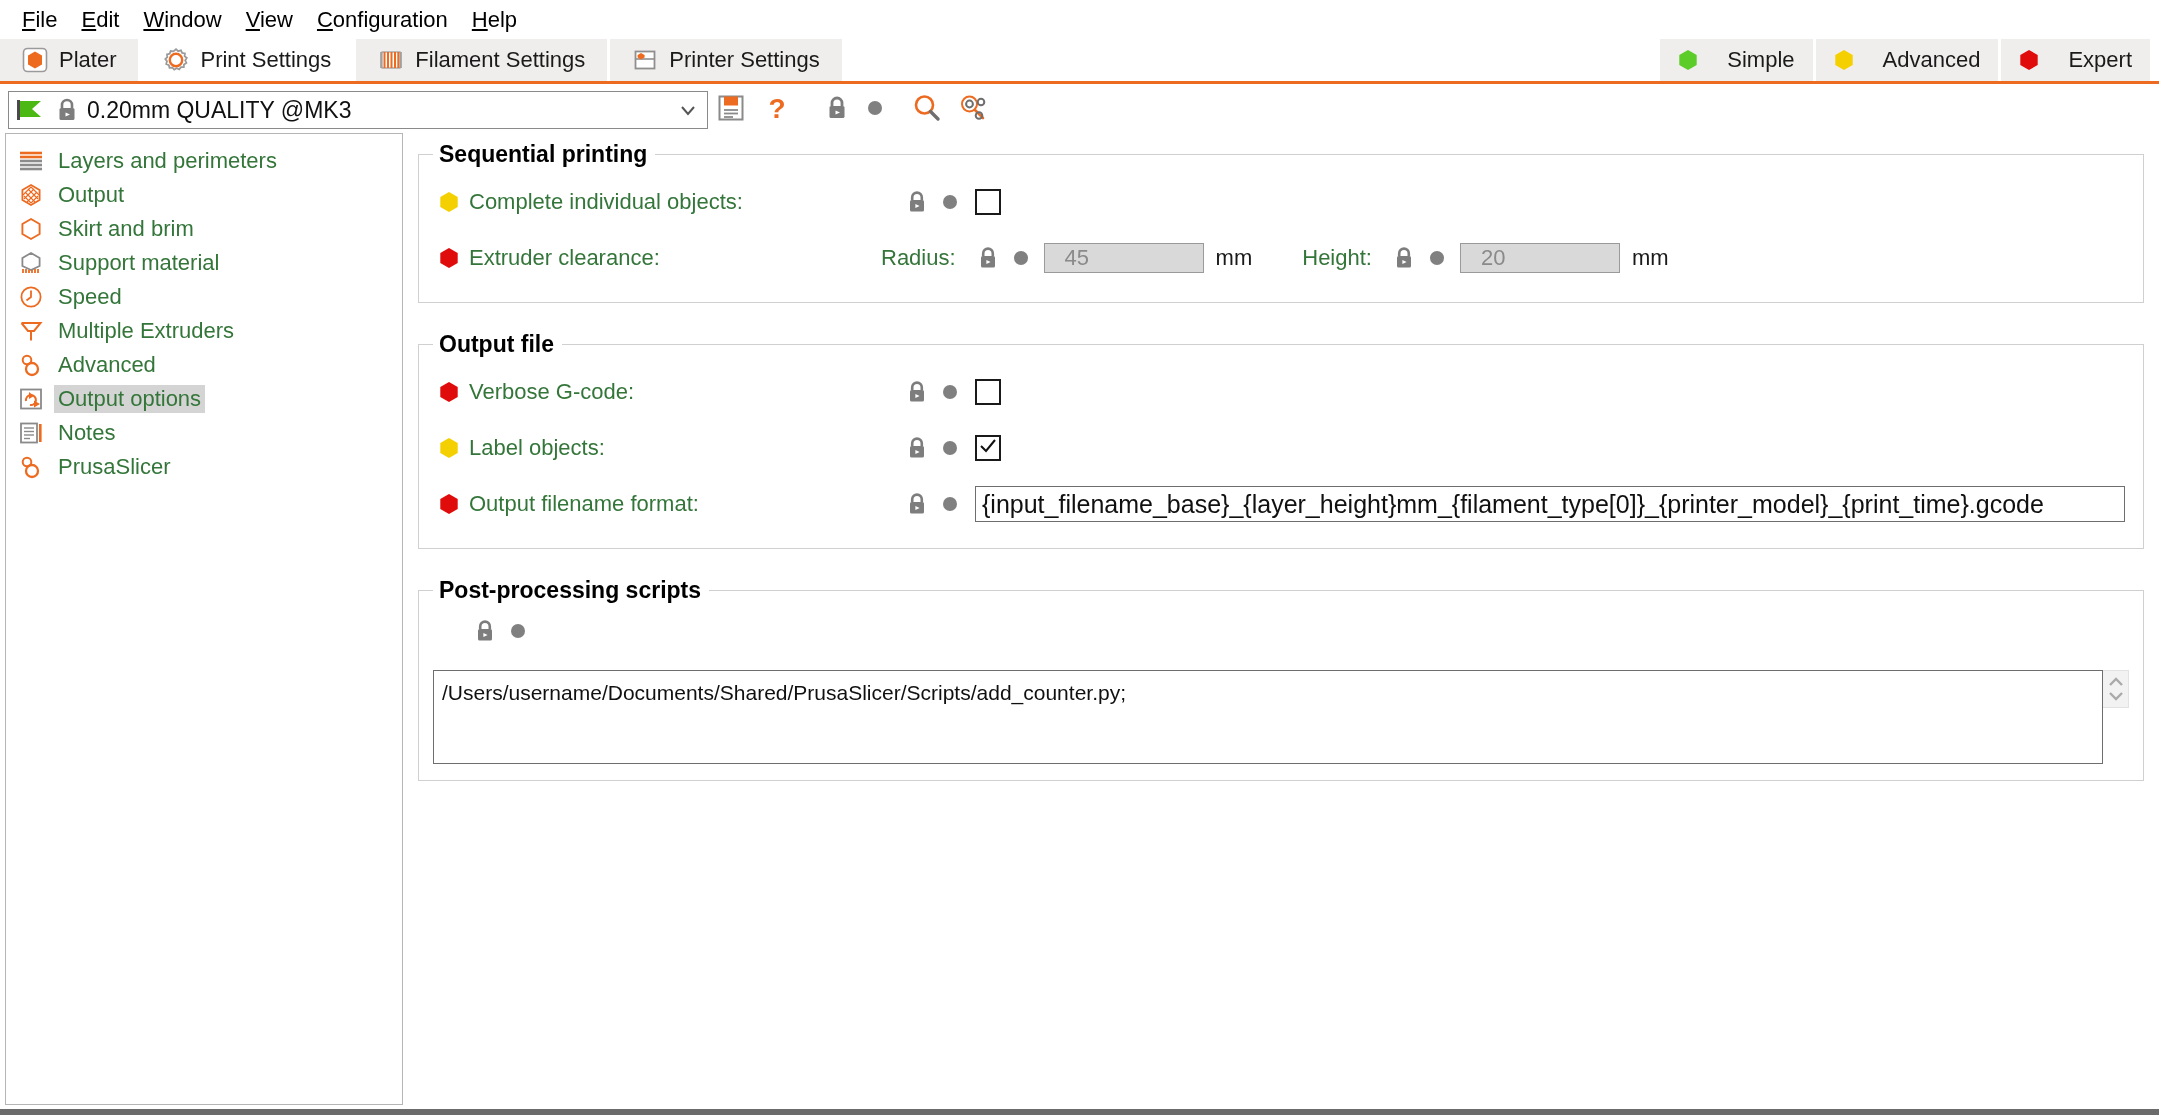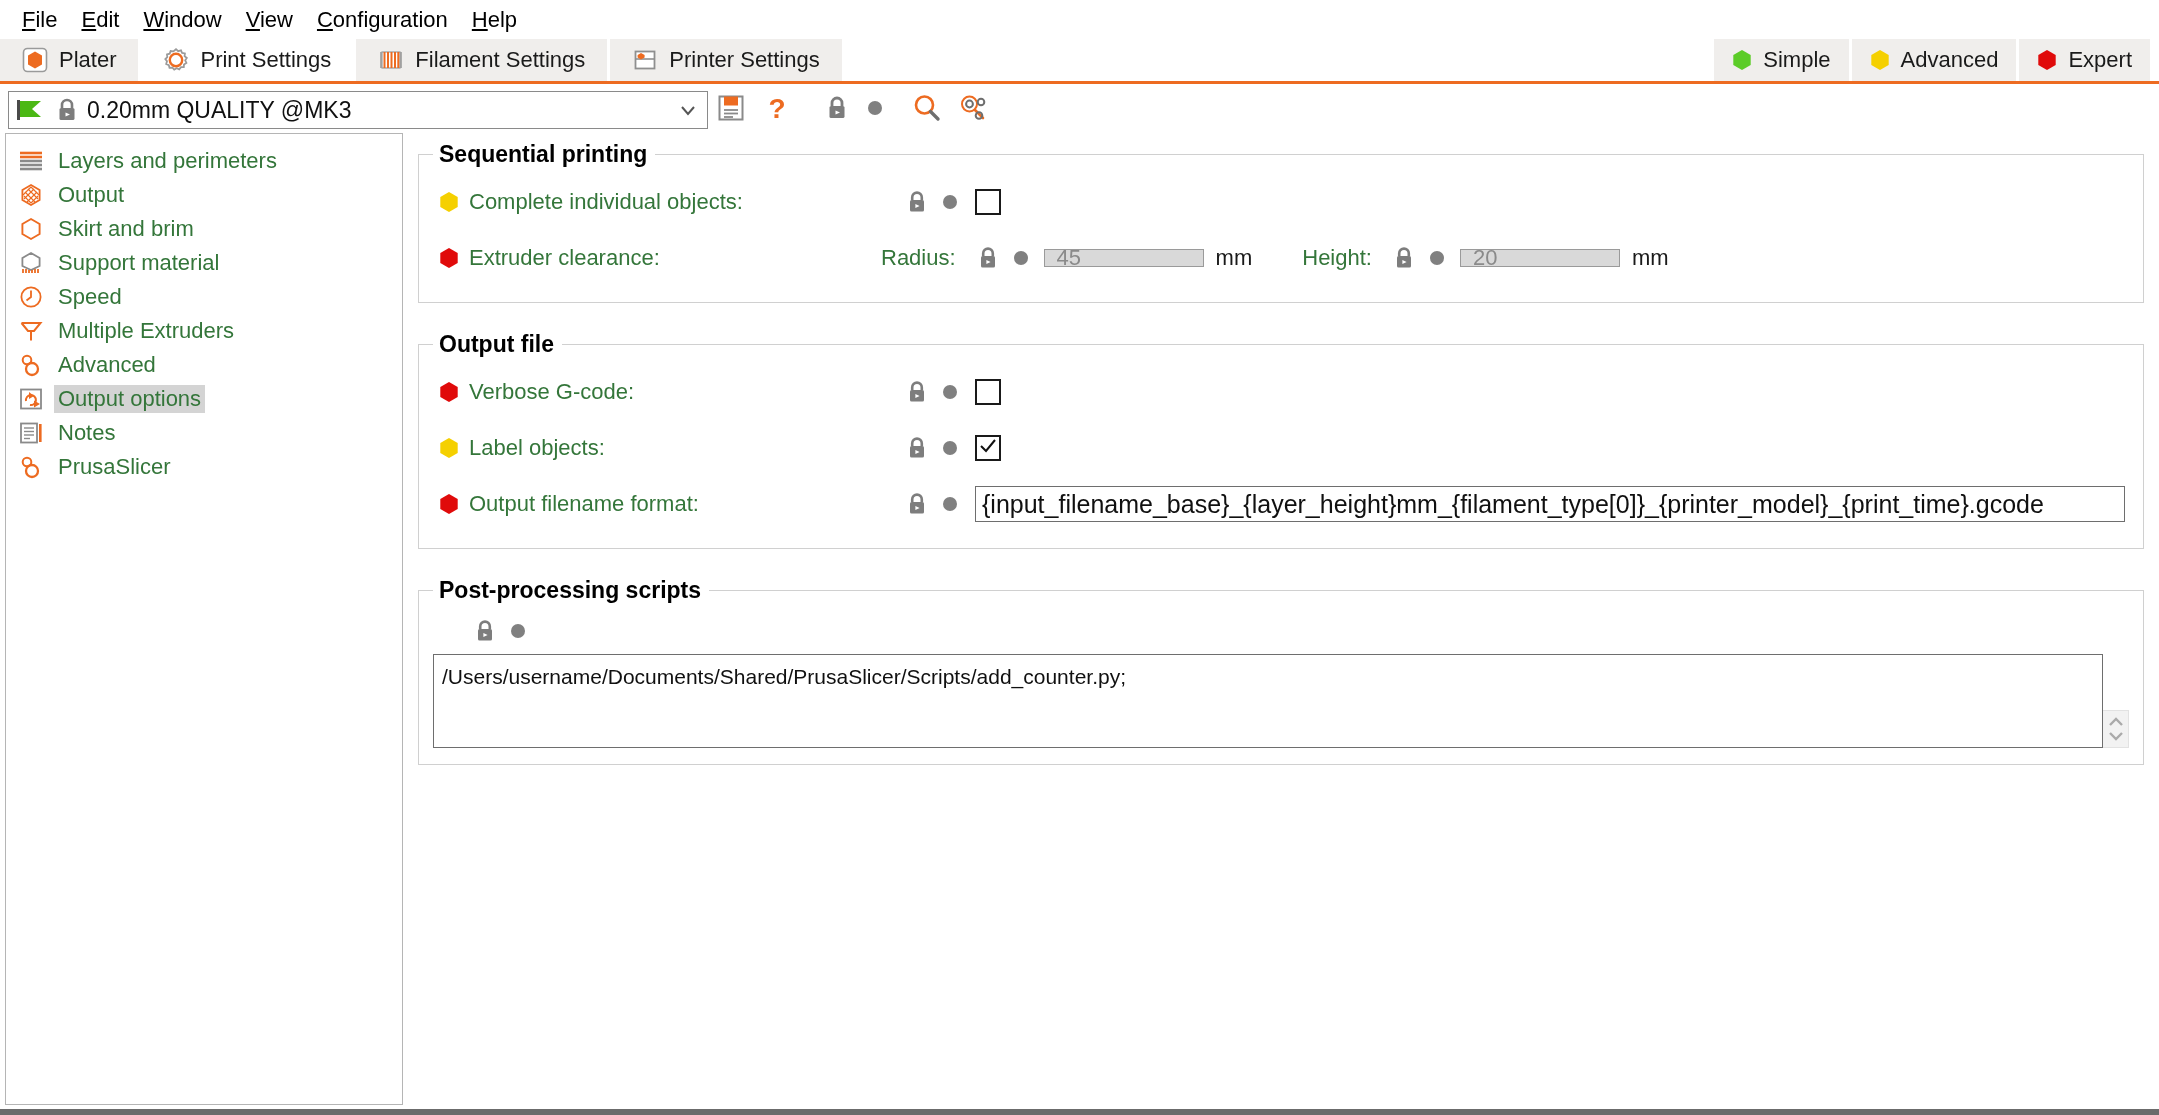--- a/index.html
+++ b/index.html
@@ -41,21 +41,21 @@
   .tab.active::after {
     content: ""; position: absolute; left: 0; right: 0; bottom: -3px;
     height: 3px; background: #ed6b21;
   }
   .tab-icon { width: 26px; height: 26px; display: block; flex: 0 0 26px; }
 
   .modebar {
     margin-left: auto; display: flex; align-items: stretch; padding-right: 6px;
   }
   .mode {
-    display: flex; align-items: center; gap: 11px;
+    display: flex; align-items: center; gap: 29px;
     padding: 15px 18px; background: #f0eeec; border-right: 3px solid #ffffff;
     font-size: 22px; color: #1a1a1a; cursor: pointer; white-space: nowrap;
   }
   .mode.selected { font-weight: normal; }
   .hex { width: 20px; height: 22px; display: block; flex: 0 0 20px; }
 
   
   .presetbar {
     position: absolute; left: 0; top: 87px; width: 2159px; height: 46px;
     display: flex; align-items: center; gap: 0;
@@ -119,33 +119,33 @@
 
   .lockwrap { display: flex; align-items: center; gap: 14px; flex: 0 0 auto; }
   .lock-ico { width: 24px; height: 26px; display: block; cursor: pointer; }
   .dot { width: 14px; height: 14px; border-radius: 50%; background: #808080; cursor: pointer; }
 
   .checkbox {
     width: 26px; height: 26px; border: 2px solid #1a1a1a; background: #ffffff;
     display: flex; align-items: center; justify-content: center; cursor: pointer;
   }
   .field-input {
-    height: 18px; border: 1px solid #9a9a9a; background: #d9d9d9;
+    height: 30px; border: 1px solid #9a9a9a; background: #d9d9d9;
     color: #8a8a8a; font-size: 22px; font-family: "Liberation Sans", sans-serif;
-    padding: 0 12px; outline: none;
+    padding: 0 20px; outline: none;
   }
   .unit { font-size: 22px; color: #1a1a1a; margin: 0 0 0 12px; }
   .text-input {
     flex: 1 1 auto; height: 36px; border: 1px solid #6e6e6e; background: #ffffff;
     color: #101010; font-size: 25px; font-family: "Liberation Sans", sans-serif;
     padding: 0 6px; outline: none;
   }
 
   .pp-lockrow { display: flex; align-items: center; gap: 14px; padding: 8px 0 10px 40px; }
-  .pp-area-wrap { display: flex; align-items: flex-end; margin-top: 0; }
+  .pp-area-wrap { display: flex; align-items: flex-start; margin-top: 16px; }
   .pp-textarea {
     flex: 1 1 auto; height: 94px; border: 1px solid #6e6e6e; background: #ffffff;
     color: #101010; font-size: 21px; font-family: "Liberation Sans", sans-serif;
     padding: 8px 8px; resize: none; outline: none; line-height: 1.3;
     overflow: hidden;
   }
   .vscroll {
     width: 26px; background: #f2f2f2; border: 1px solid #e2e2e2; border-left: none;
     display: flex; flex-direction: column; justify-content: space-between;
     align-items: center; padding: 4px 0; cursor: pointer;

